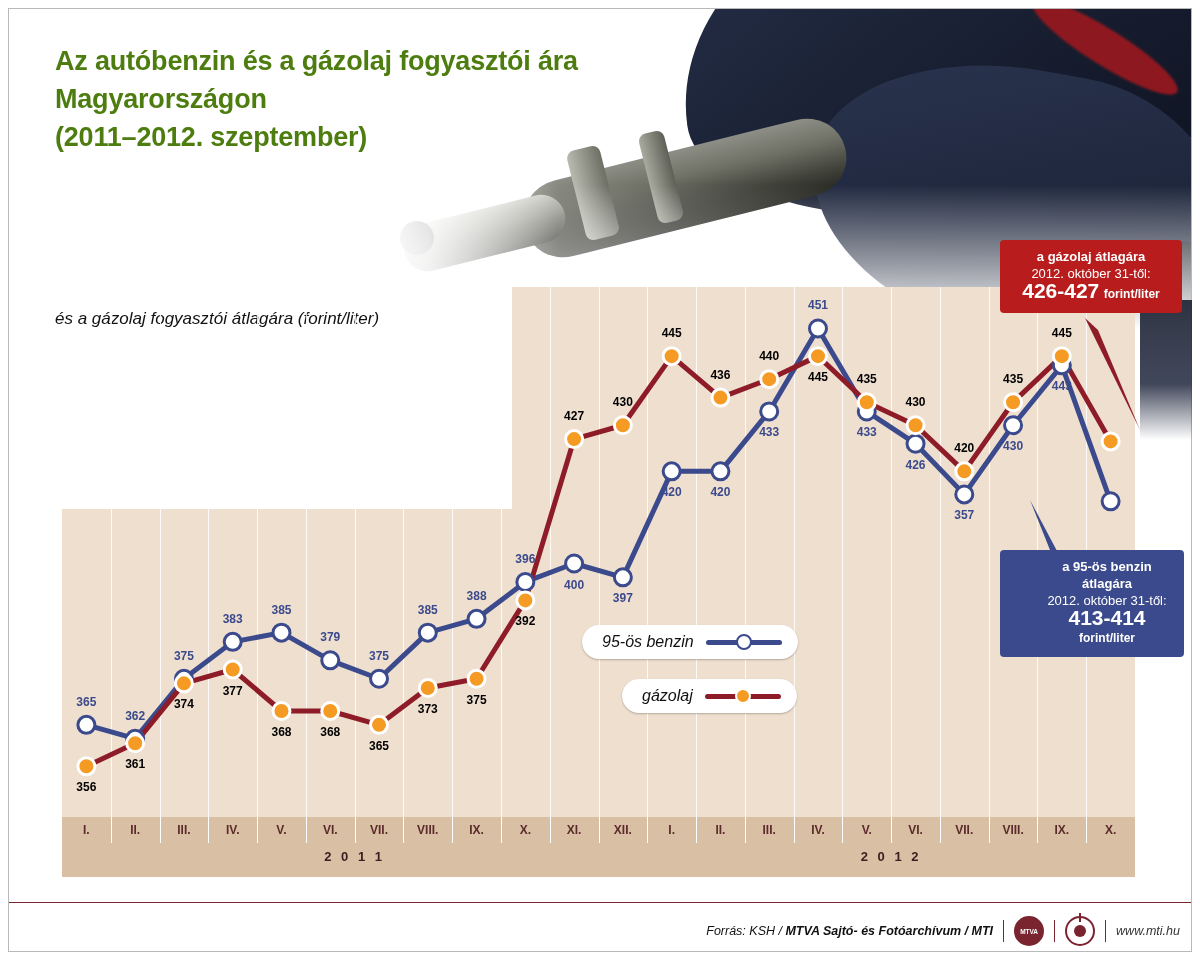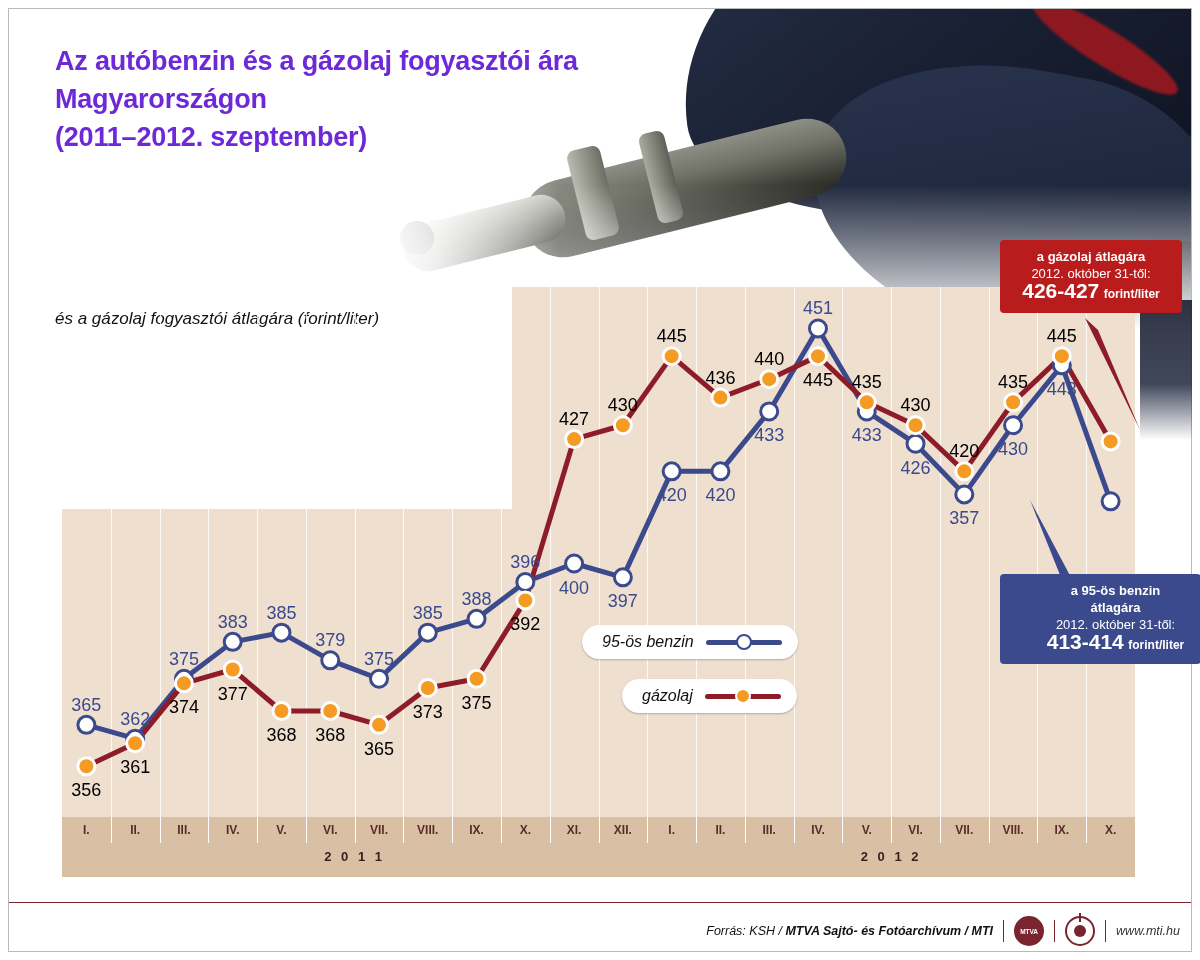--- a/index.html
+++ b/index.html
@@ -128,21 +128,21 @@
   }
 
   
   #title {
     position: absolute;
     left: 55px; top: 42px;
     width: 640px;
     font-size: 27px;
     font-weight: bold;
     line-height: 38px;
-    color: #6d28d9;
+    color: #4d7c0f;
     letter-spacing: -0.2px;
   }
   #subtitle {
     position: absolute;
     left: 55px; top: 305px;
     width: 470px;
     font-size: 17px;
     font-style: italic;
     line-height: 28px;
     color: #111;
@@ -169,22 +169,22 @@
   #plot .gridv {
     position: absolute;
     top: 0; width: 1px; height: 530px;
     background: #ffffff;
     opacity: .85;
   }
   svg.series { position: absolute; left: 0; top: 0; width: 1073px; height: 530px; overflow: visible; }
 
   .pt-label {
     position: absolute;
-    font-size: 18px;
-    font-weight: normal;
+    font-size: 12px;
+    font-weight: bold;
     white-space: nowrap;
     transform: translateX(-50%);
   }
   .pt-label.benzin { color: #3b4a8c; }
   .pt-label.gazolaj { color: #000000; }
 
   
   #axis {
     position: absolute;
     left: 62px; top: 817px;
@@ -517,21 +517,21 @@
     <polygon points="1085,318 1140,430 1098,330" fill="#8e1c28"></polygon>
     <polygon points="1075,585 1030,500 1062,580" fill="#3b4a8c"></polygon>
   </svg>
 
   <div class="callout" id="callout-0" style="left:1000px; top:240px; width:182px; background:#b91c1c;">
     <div class="l1">a gázolaj átlagára</div>
     <div class="l2">2012. október 31-től:</div>
     <div><span class="big">426-427</span> <span class="unit">forint/liter</span></div>
   </div>
 
-  <div class="callout" id="callout-1" style="left:1000px; top:574px; width:201px; background:#3b4a8c;padding-left:44px;">
+  <div class="callout" id="callout-1" style="left:1000px; top:550px; width:184px; background:#3b4a8c;padding-left:44px;">
     <div class="l1">a 95-ös benzin átlagára</div>
     <div class="l2">2012. október 31-től:</div>
     <div><span class="big">413-414</span> <span class="unit">forint/liter</span></div>
   </div>
 
   <div id="footline"></div>
   <div id="footer">
     <div class="src"><span>Forrás: KSH / </span><b>MTVA Sajtó- és Fotóarchívum / MTI</b></div>
     <div class="divider"></div>
     <div class="logo-mtva">MTVA</div>

